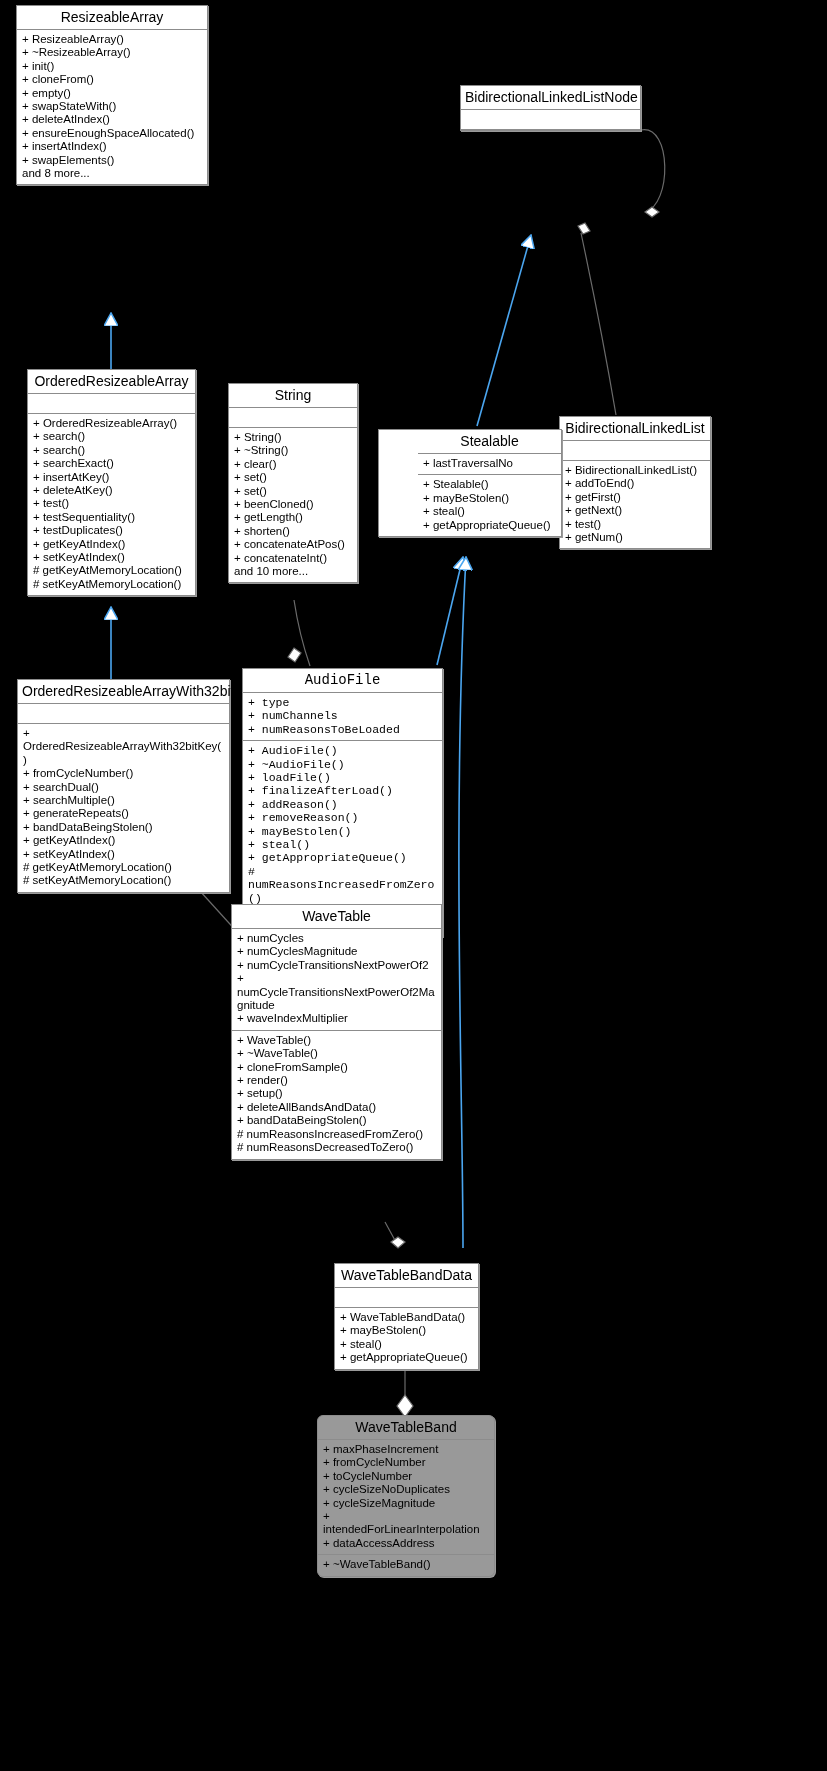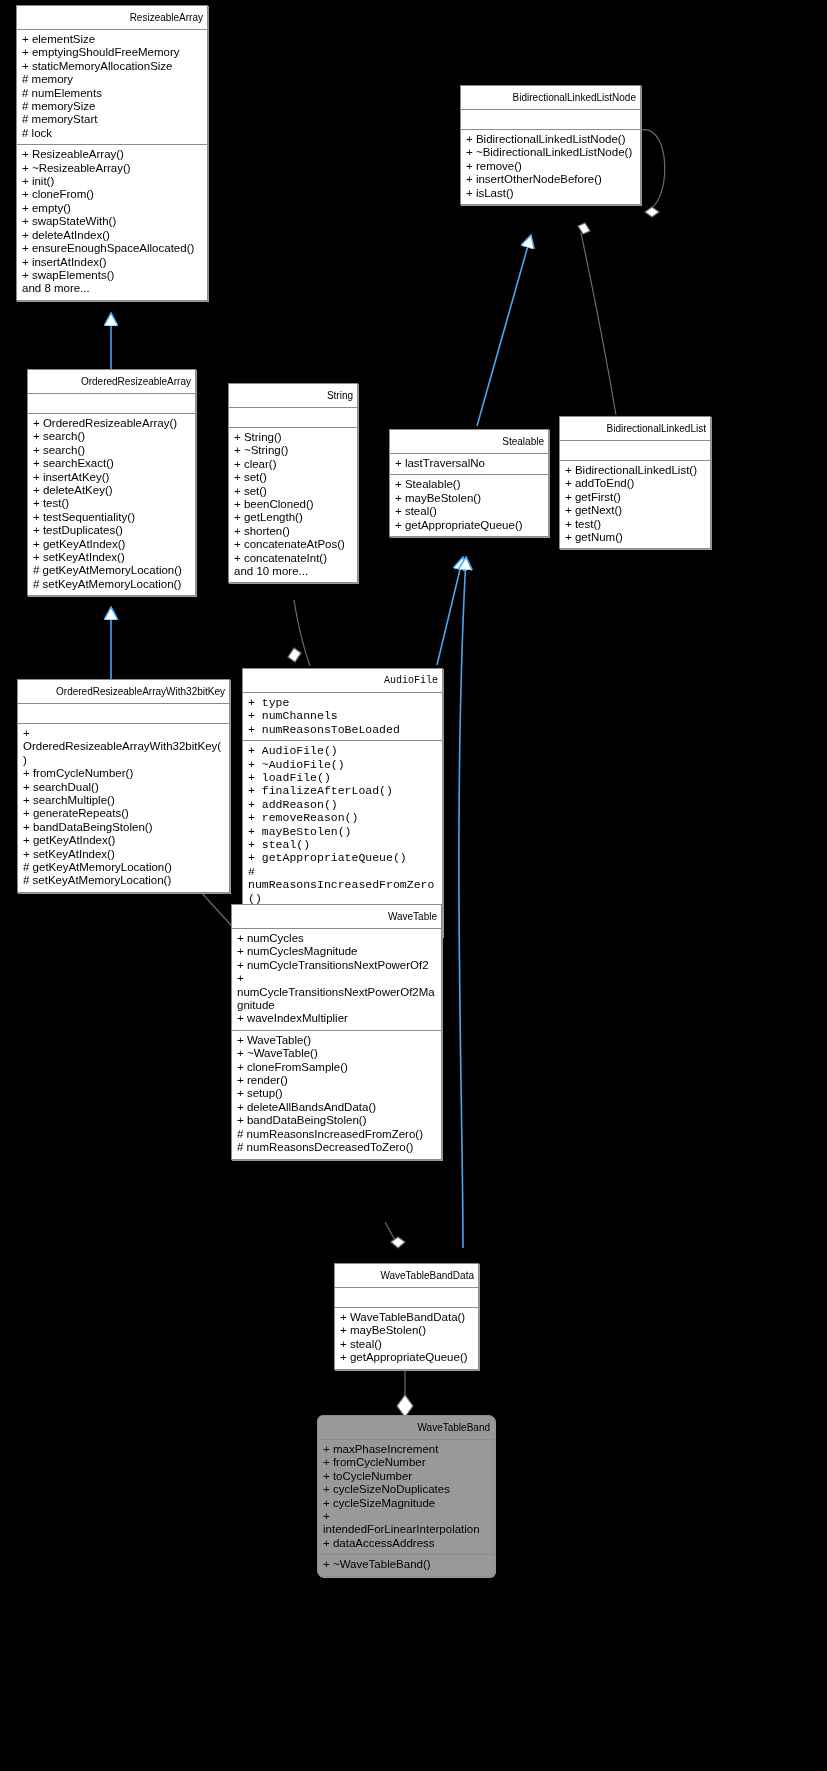--- a/index.html
+++ b/index.html
@@ -21,22 +21,22 @@
     background: #ffffff;
     border: 1px solid #8c8c8c;
     box-shadow: 1px 1px 0 0 #9a9a9a;
     z-index: 5;
   }
   .umlbox.hl {
     background: #999999;
     border-radius: 6px;
   }
   .cls-title {
-    text-align: right;
-    font-size: 10px;
+    text-align: center;
+    font-size: 14px;
     color: #000000;
     padding: 5px 4px 5px 4px;
     line-height: 13px;
     border-bottom: 1px solid #8c8c8c;
     white-space: nowrap;
   }
   .cls-attrs, .cls-ops {
     padding: 3px 5px 4px 5px;
     font-size: 11.5px;
     color: #000000;
@@ -128,30 +128,20 @@
 
       <g>
         <line x1="405" y1="1360" x2="405" y2="1414" stroke="#6b6b6b" stroke-width="1.2"></line>
         <path d="M 405 1395 l 8 11 l -8 11 l -8 -11 z" fill="#ffffff" stroke="#6b6b6b" stroke-width="1.2"></path>
       </g>
     </svg>
   </div>
 
   <div class="umlbox" style="left:16px; top:5px; width:192px;">
     <div class="cls-title">ResizeableArray</div>
-    <div class="cls-attrs">
-      <div class="row">+ elementSize</div>
-      <div class="row">+ emptyingShouldFreeMemory</div>
-      <div class="row">+ staticMemoryAllocationSize</div>
-      <div class="row"># memory</div>
-      <div class="row"># numElements</div>
-      <div class="row"># memorySize</div>
-      <div class="row"># memoryStart</div>
-      <div class="row"># lock</div>
-    </div>
     <div class="cls-ops">
       <div class="row">+ ResizeableArray()</div>
       <div class="row">+ ~ResizeableArray()</div>
       <div class="row">+ init()</div>
       <div class="row">+ cloneFrom()</div>
       <div class="row">+ empty()</div>
       <div class="row">+ swapStateWith()</div>
       <div class="row">+ deleteAtIndex()</div>
       <div class="row">+ ensureEnoughSpaceAllocated()</div>
       <div class="row">+ insertAtIndex()</div>
@@ -211,43 +201,36 @@
       <div class="row">+ shorten()</div>
       <div class="row">+ concatenateAtPos()</div>
       <div class="row">+ concatenateInt()</div>
       <div class="row">and 10 more...</div>
     </div>
   </div>
 
   <div class="umlbox" style="left:460px; top:85px; width:181px;">
     <div class="cls-title">BidirectionalLinkedListNode</div>
     <div class="cls-attrs empty"></div>
-    <div class="cls-ops">
-      <div class="row">+ BidirectionalLinkedListNode()</div>
-      <div class="row">+ ~BidirectionalLinkedListNode()</div>
-      <div class="row">+ remove()</div>
-      <div class="row">+ insertOtherNodeBefore()</div>
-      <div class="row">+ isLast()</div>
-    </div>
   </div>
 
   <div class="umlbox" style="left:559px; top:416px; width:152px;">
     <div class="cls-title">BidirectionalLinkedList</div>
     <div class="cls-attrs empty"></div>
     <div class="cls-ops">
       <div class="row">+ BidirectionalLinkedList()</div>
       <div class="row">+ addToEnd()</div>
       <div class="row">+ getFirst()</div>
       <div class="row">+ getNext()</div>
       <div class="row">+ test()</div>
       <div class="row">+ getNum()</div>
     </div>
   </div>
 
-  <div class="umlbox" style="left:389px; top:429px; width:160px;">
+  <div class="umlbox" style="left:378px; top:429px; width:184px;padding-left:39px;">
     <div class="cls-title">Stealable</div>
     <div class="cls-attrs">
       <div class="row">+ lastTraversalNo</div>
     </div>
     <div class="cls-ops">
       <div class="row">+ Stealable()</div>
       <div class="row">+ mayBeStolen()</div>
       <div class="row">+ steal()</div>
       <div class="row">+ getAppropriateQueue()</div>
     </div>

